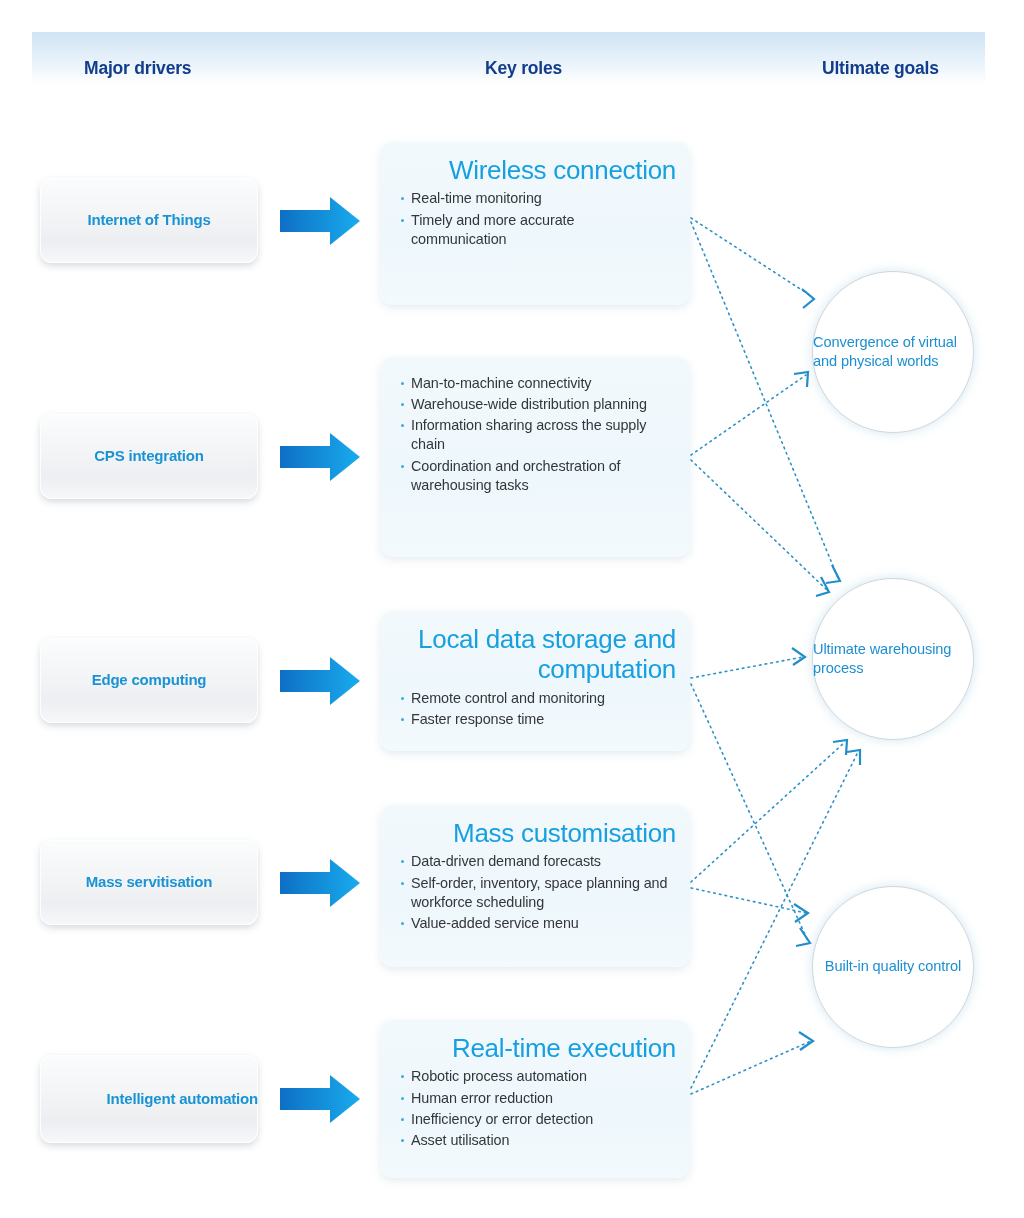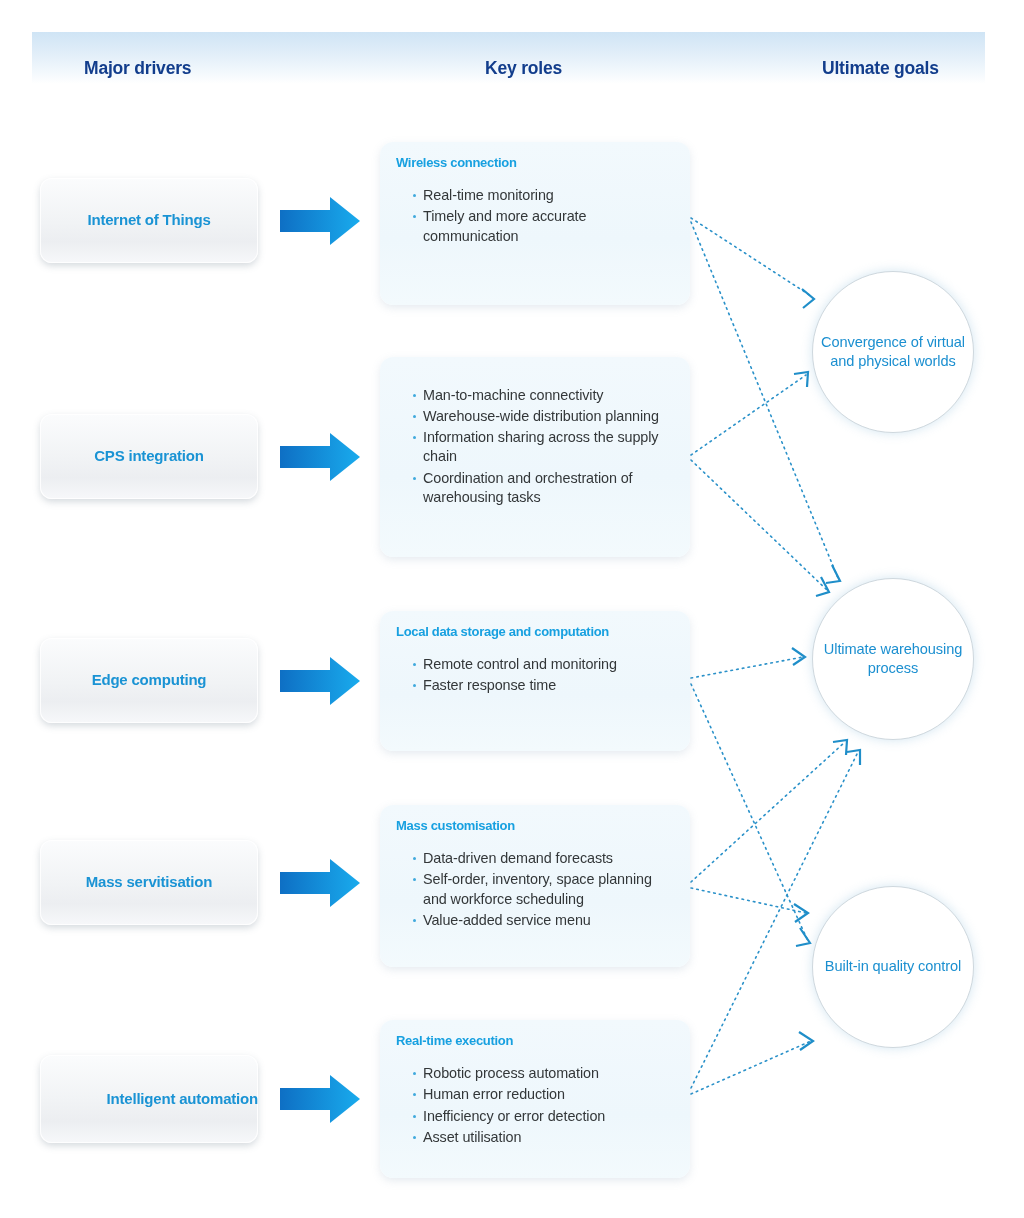--- a/index.html
+++ b/index.html
@@ -71,29 +71,30 @@
     position: absolute;
     left: 380px;
     width: 310px;
     border-radius: 13px;
     background: linear-gradient(to bottom, #f2f9fd 0%, #eef7fc 60%, #f3fafd 100%);
     box-shadow: 0 3px 8px rgba(140,165,185,0.22);
     box-sizing: border-box;
     padding: 13px 14px 14px 16px;
   }
   .role-title {
-    font-size: 13px;
-    font-weight: bold;
+    font-size: 26px;
+    font-weight: normal;
     color: #17a0e0;
     line-height: 1.17;
     margin-bottom: 4px;
     letter-spacing: -0.3px;
+    text-align: right;
   }
   .role-list {
-    margin: 16px;
+    margin: 4px;
     padding: 0;
     list-style: none;
   }
   .role-list li {
     position: relative;
     font-size: 14.4px;
     color: #333739;
     line-height: 1.33;
     padding-left: 11px;
     margin-bottom: 2px;
@@ -115,21 +116,21 @@
     position: absolute;
     width: 162px;
     height: 162px;
     border-radius: 50%;
     background: #ffffff;
     border: 1px solid #cfd8de;
     box-shadow: 0 0 11px rgba(160,200,225,0.45);
     display: flex;
     align-items: center;
     justify-content: center;
-    text-align: center;
+    text-align: left;
     box-sizing: border-box;
   }
   .goal-label {
     font-size: 14.6px;
     color: #1b8fd0;
     line-height: 1.32;
     letter-spacing: -0.1px;
   }
 
   

